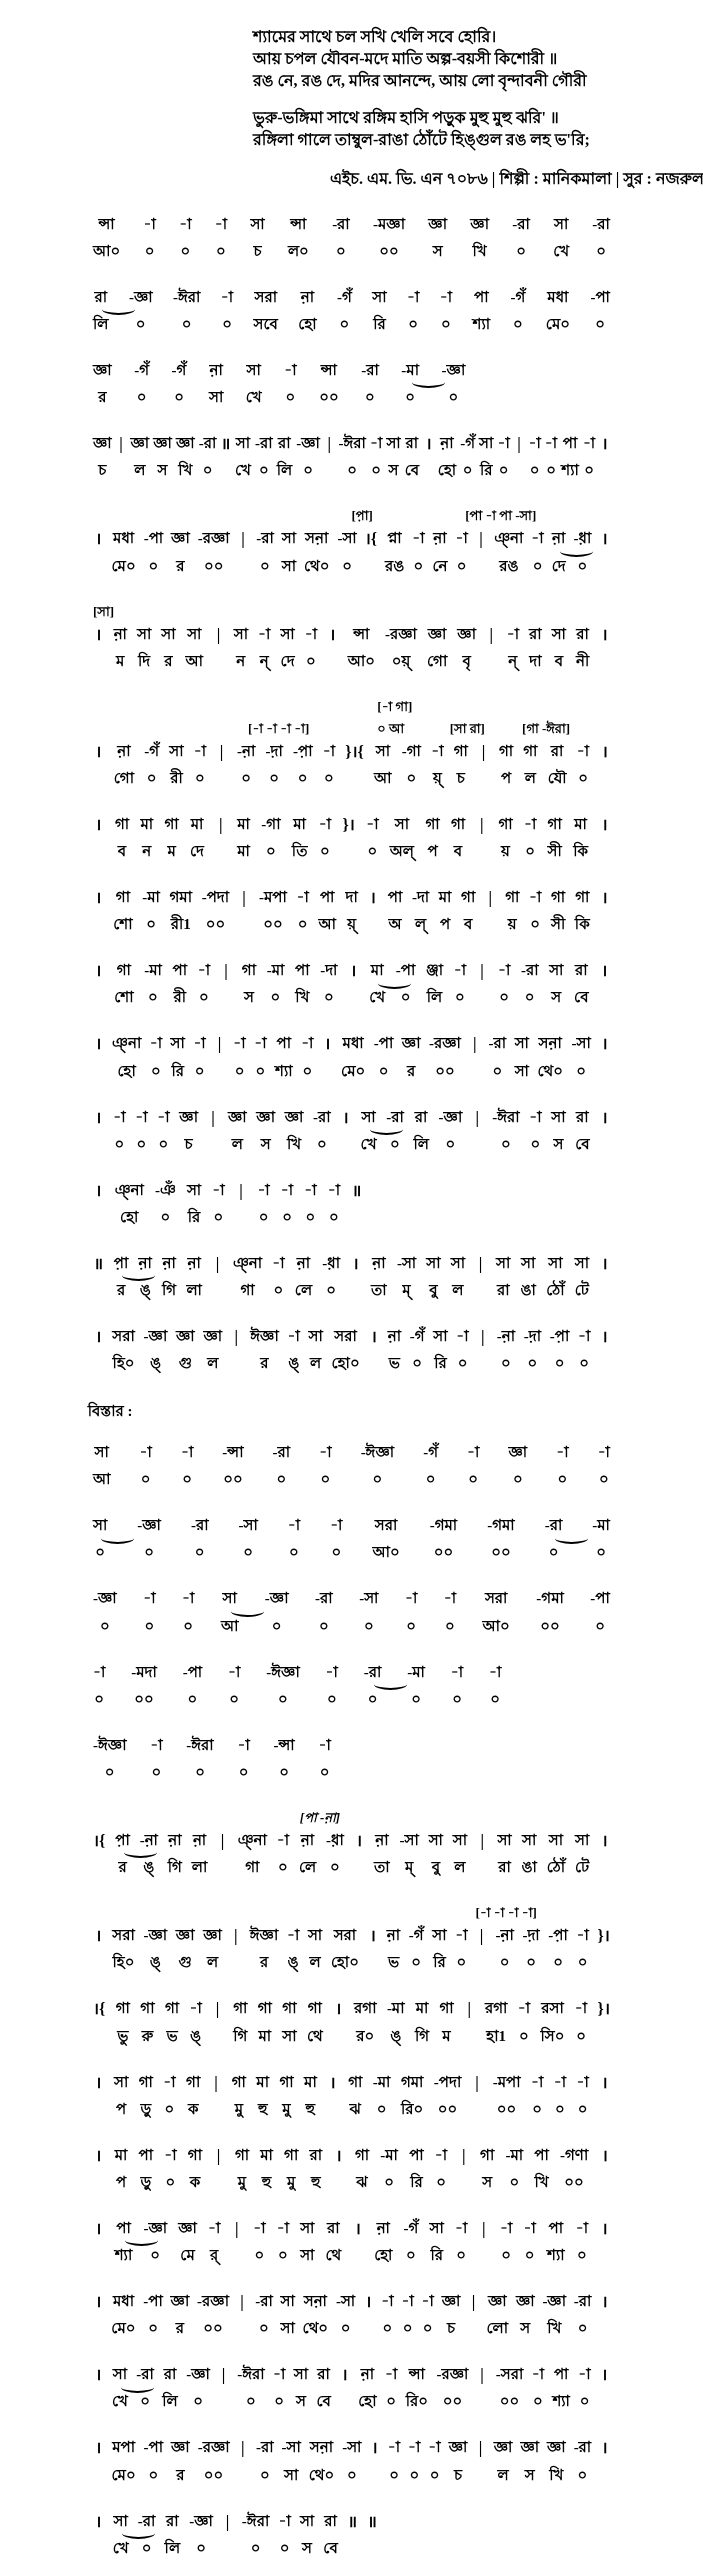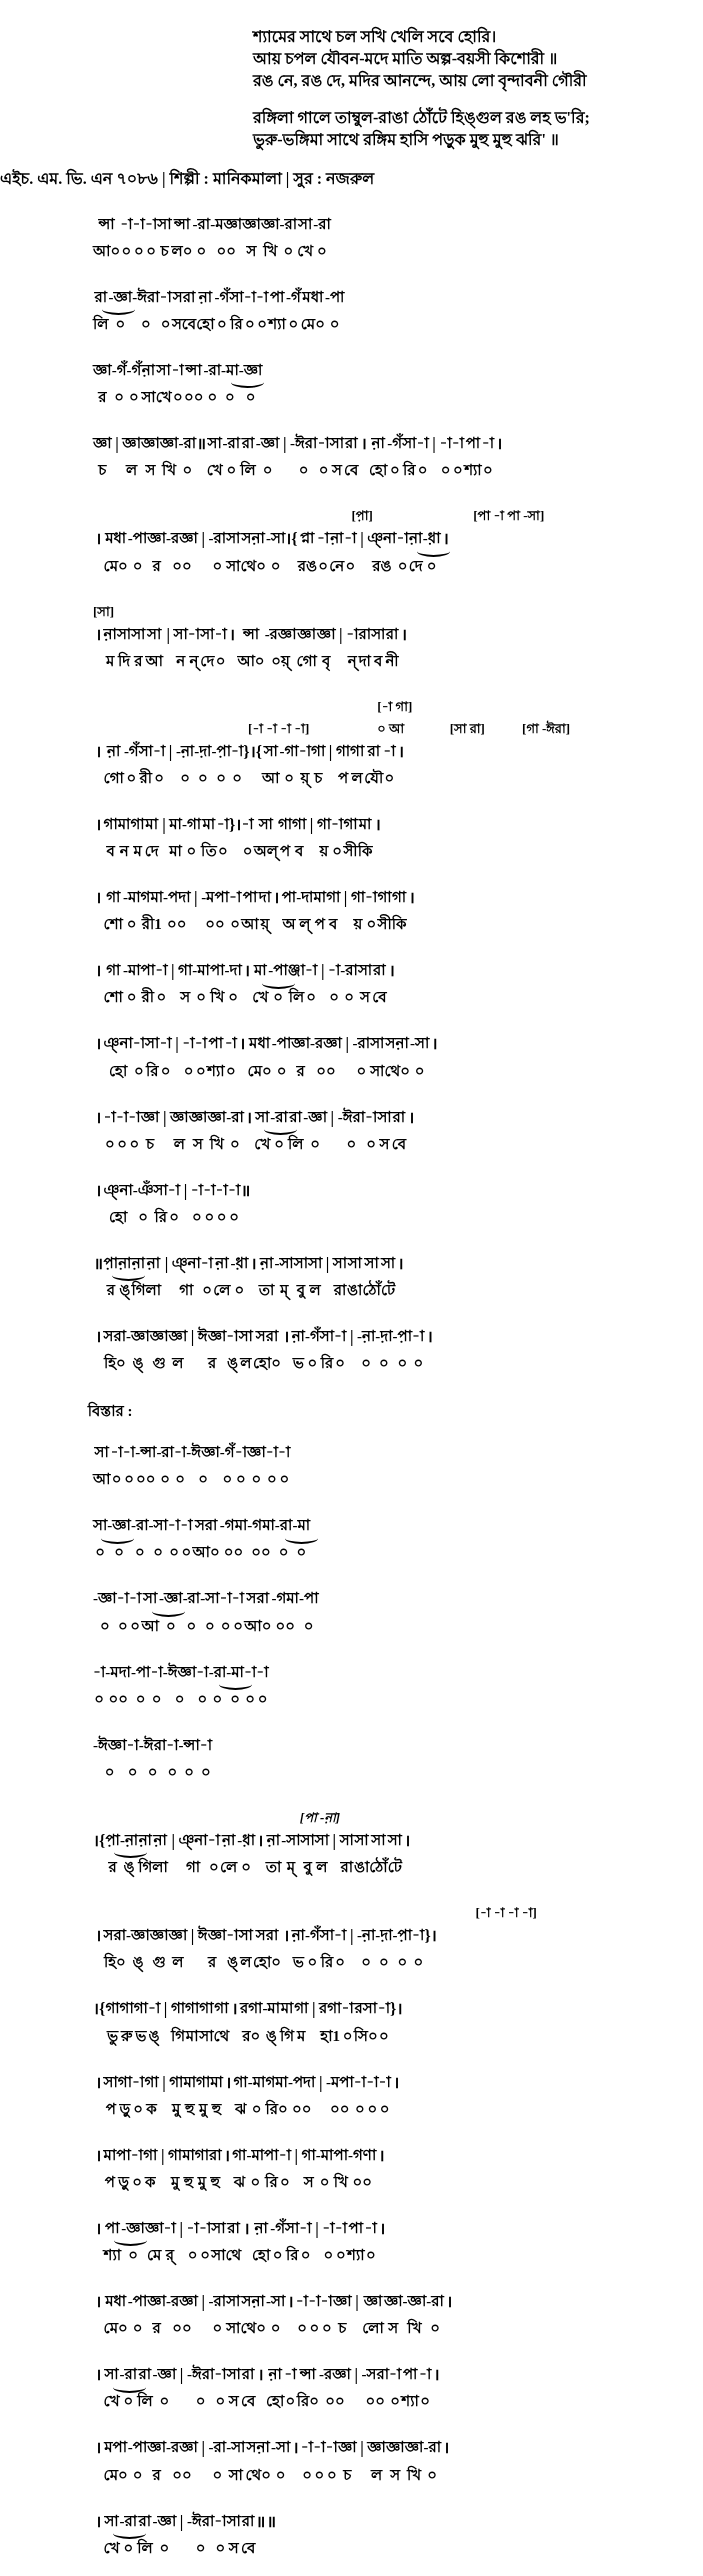--- a/index.html
+++ b/index.html
@@ -3,24 +3,24 @@
 <meta charset="utf-8">
 <style>
   html,body{margin:0;padding:0;background:#ffffff;}
   .sheet{
     width:704px;height:2576px;background:#fff;color:#000;
     font-family:"Liberation Serif", serif;
     position:relative;overflow:hidden;
   }
   .song-block{padding-top:26px;margin-left:253px;font-size:16px;font-weight:bold;line-height:22px;}
   .stanza2{margin-top:15px;}
-  .credits{text-align:left;font-weight:bold;font-size:16px;line-height:20px;margin-top:17.6px;}
+  .credits{text-align:right;font-weight:bold;font-size:16px;line-height:20px;margin-top:17.6px;}
   .notation{margin:25px 0 0 93px;width:517px;}
   .system{margin-bottom:25px;}
-  .cells{display:flex;justify-content:flex-start;}
+  .cells{display:flex;justify-content:space-between;}
   .cell{display:flex;flex-direction:column;align-items:center;position:relative;min-width:10.6px;}
   .note{font-size:15px;font-weight:bold;line-height:21px;white-space:nowrap;}
   .lyr{font-size:15px;font-weight:bold;line-height:21px;margin-top:6.2px;white-space:nowrap;}
   .bar .note{font-size:16px;}
   .ann-row{position:relative;height:22px;font-size:13px;font-weight:bold;}
   .ann{position:absolute;top:0;white-space:nowrap;}
   .tie{
     position:absolute;left:58%;top:16.7px;width:33px;height:9.7px;
     border-bottom:2.6px solid #000;
     border-bottom-left-radius:50%;border-bottom-right-radius:50%;
@@ -30,22 +30,22 @@
 </head>
 <body>
 
 <div class="sheet">
 
   <div class="song-block">
     <div>শ্যামের সাথে চল সখি খেলি সবে হোরি।</div>
     <div>আয় চপল যৌবন-মদে মাতি অল্প-বয়সী কিশোরী ॥</div>
     <div>রঙ নে, রঙ দে, মদির আনন্দে, আয় লো বৃন্দাবনী গৌরী</div>
     <div class="stanza2">
+      <div>ভুরু-ভঙ্গিমা সাথে রঙ্গিম হাসি পড়ুক মুহু মুহু ঝরি' ॥</div>
       <div>রঙ্গিলা গালে তাম্বুল-রাঙা ঠোঁটে হিঙ্গুল রঙ লহ ভ'রি;</div>
-      <div>ভুরু-ভঙ্গিমা সাথে রঙ্গিম হাসি পড়ুক মুহু মুহু ঝরি' ॥</div>
     </div>
   </div>
 
   <div class="credits">
     <div>এইচ. এম. ভি. এন ৭০৮৬ | শিল্পী : মানিকমালা | সুর : নজরুল</div>
   </div>
 
   <div class="notation" id="notation">
       <div class="system">
         <div class="cells">
@@ -311,21 +311,21 @@
             <span class="lyr">০</span>
           </div>
           <div class="cell bar">
             <span class="note">।</span>
           </div>
         </div>
       </div>
       <div class="system">
         <div class="ann-row">
           <span class="ann" style="left: 50%;">[প়া]</span>
-          <span class="ann" style="left: 72%; margin-left: 8px;">[পা -া পা -সা]</span>
+          <span class="ann" style="left: 72%;">[পা -া পা -সা]</span>
         </div>
         <div class="cells">
           <div class="cell bar">
             <span class="note">।</span>
           </div>
           <div class="cell">
             <span class="note">মধা</span>
             <span class="lyr">মে০</span>
           </div>
           <div class="cell">

